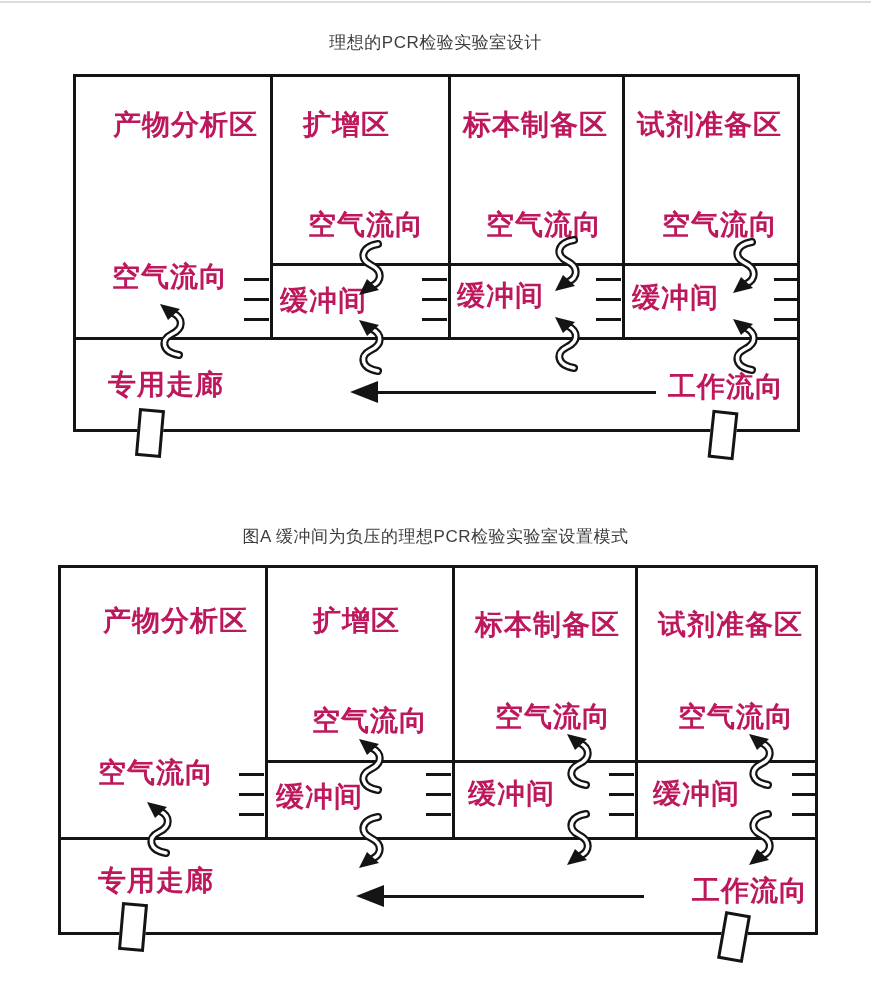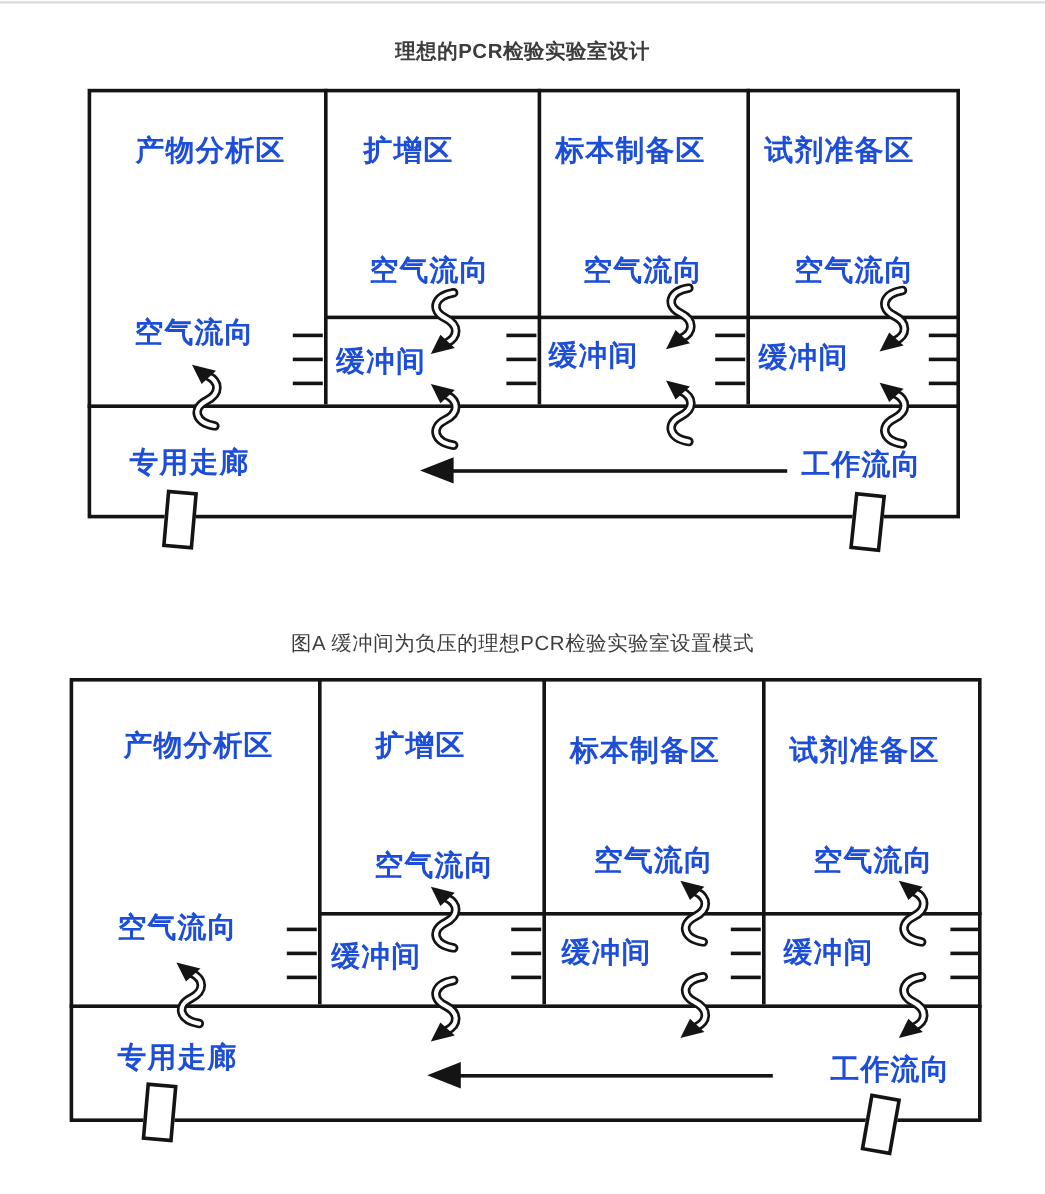--- a/index.html
+++ b/index.html
@@ -2,21 +2,21 @@
 <html><head>
 <meta charset="utf-8">
 <style>
   html,body{margin:0;padding:0;background:#ffffff;}
   body{width:871px;height:995px;position:relative;overflow:hidden;
        font-family:"Liberation Sans", sans-serif;}
   .abs{position:absolute;}
   .heading{position:absolute;width:871px;text-align:center;color:#3d3d3d;
            font-size:17px;letter-spacing:.5px;white-space:nowrap;}
   .lbl{position:absolute;font-family:"DejaVu Serif", serif;font-weight:700;
-       color:#1d4ed8;font-size:24px;line-height:30px;letter-spacing:1px;white-space:nowrap;}
+       color:#be185d;font-size:28px;line-height:30px;letter-spacing:1px;white-space:nowrap;}
   .outer{position:absolute;border:3px solid #141414;box-sizing:border-box;background:transparent;}
   .wall-v{position:absolute;width:3px;background:#141414;}
   .wall-h{position:absolute;height:3px;background:#141414;}
   .dash{position:absolute;width:25px;height:3px;background:#141414;}
   .door{position:absolute;width:20px;height:42px;background:#ffffff;
         border:3px solid #141414;z-index:7;}
   .curl{position:absolute;width:34px;height:58px;z-index:6;overflow:visible;}
   .curl.up{transform:scaleY(-1);}
   .wf-line{position:absolute;height:3px;background:#141414;}
   .wf-head{position:absolute;width:0;height:0;
@@ -30,21 +30,21 @@
 <svg width="0" height="0" style="position:absolute" aria-hidden="true">
   <symbol id="curl-arrow" viewBox="0 0 34 58">
     <path d="M26,4 C9,7 7,19 19,25 C31,31 30,41 20,46" fill="none" stroke="#141414" stroke-width="8" stroke-linecap="round"></path>
     <path d="M26,4 C9,7 7,19 19,25 C31,31 30,41 20,46" fill="none" stroke="#ffffff" stroke-width="3.5" stroke-linecap="round"></path>
     <polygon points="15,39 27,50 7,55" fill="#141414"></polygon>
   </symbol>
 </svg>
 
 <div class="topline"></div>
 
-<div class="heading" style="top:31px;font-weight:bold;">理想的PCR检验实验室设计</div>
+<div class="heading" style="top:31px;">理想的PCR检验实验室设计</div>
 
 <div class="abs" style="left:0;top:0;width:871px;height:500px;">
   <div class="outer" style="left:73px;top:74px;width:727px;height:358px;"></div>
   <div class="wall-v" style="left:270px;top:74px;height:263px;"></div>
   <div class="wall-v" style="left:448px;top:74px;height:263px;"></div>
   <div class="wall-v" style="left:622px;top:74px;height:263px;"></div>
   <div class="wall-h" style="left:270px;top:263px;width:530px;"></div>
   <div class="wall-h" style="left:73px;top:337px;width:727px;"></div>
 
   <div class="lbl" style="left:113px;top:110px;">产物分析区</div>

